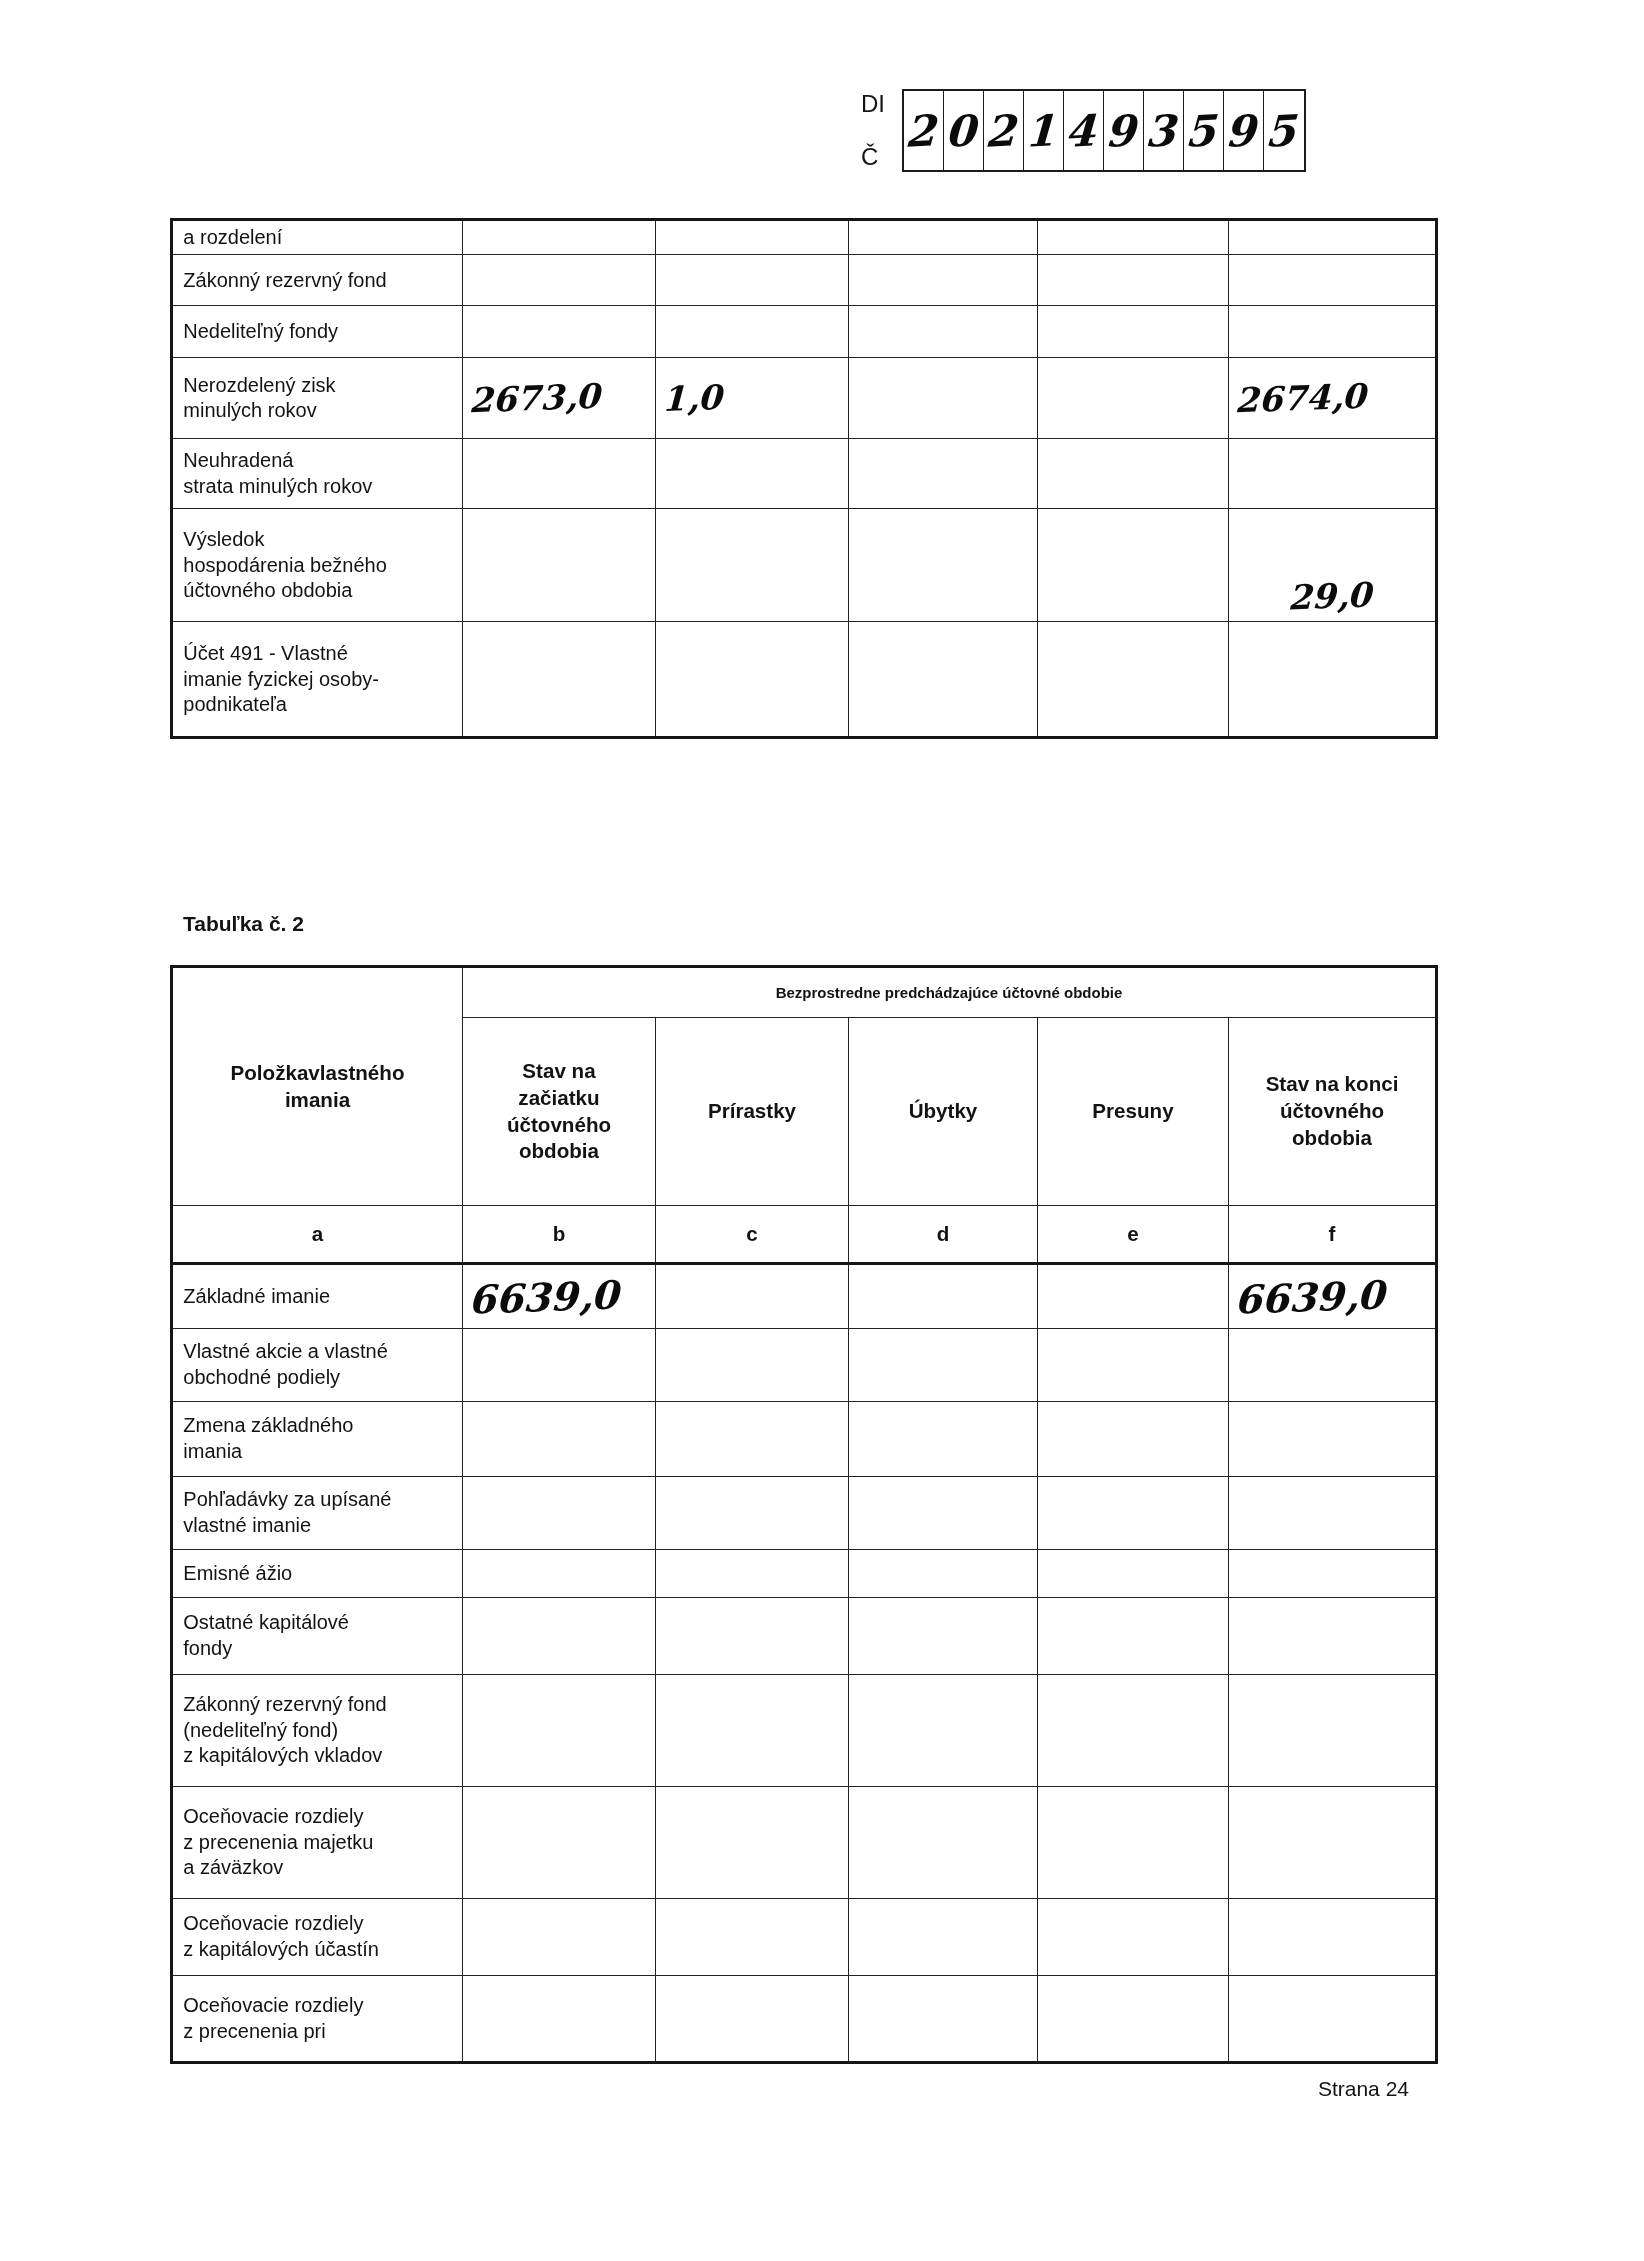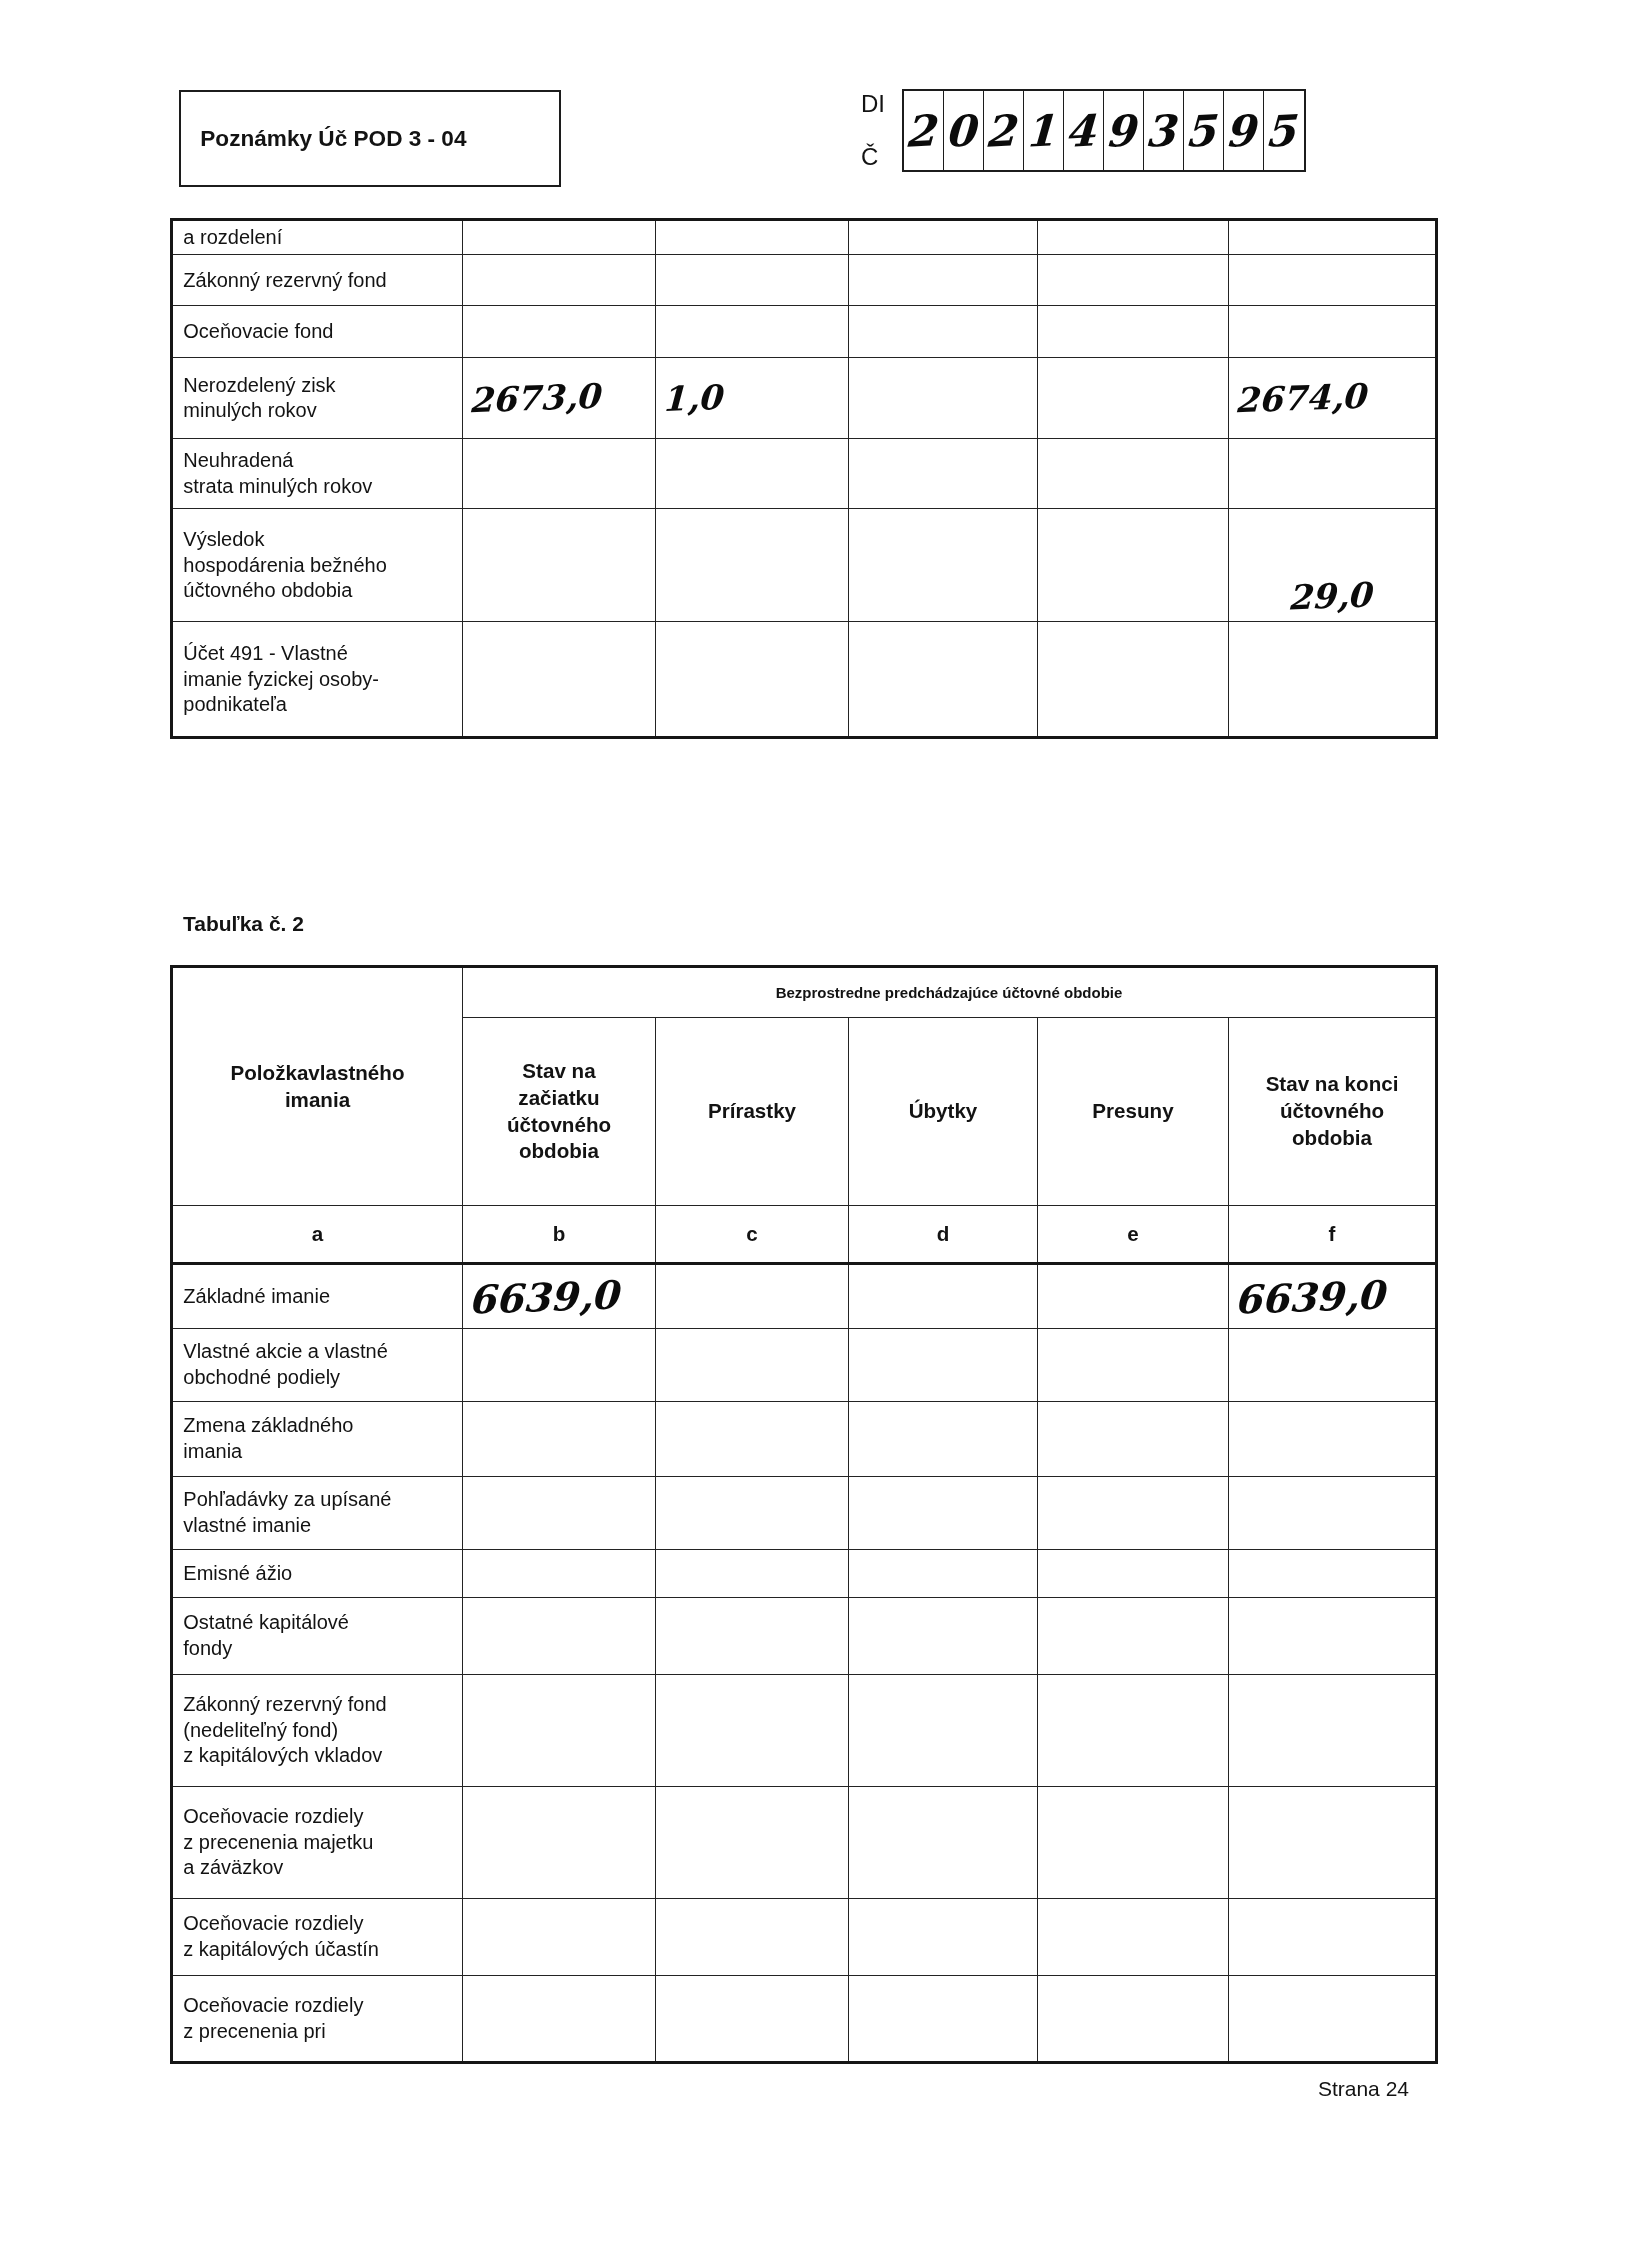--- a/index.html
+++ b/index.html
@@ -88,23 +88,20 @@
   .page-number {
     position: absolute; right: 235px; top: 2077px;
     font-size: 21px; font-weight: 400;
   }
 </style>
 </head>
 <body>
 
 <div class="page">
 
-  <div class="title-box">
-    <span>Poznámky Úč POD 3 - 04</span>
-  </div>
 
   <div class="dic-wrap">
     <div class="dic-label">
       <span>DI</span>
       <span>Č</span>
     </div>
     <div class="dic-grid">
       <div class="dic-cell">
           <span class="hw">2</span>
         </div>
@@ -158,21 +155,21 @@
       </tr>
       <tr style="height:51px">
         <td class="lbl">Zákonný rezervný fond</td>
         <td class="val"></td>
         <td class="val"></td>
         <td class="val"></td>
         <td class="val"></td>
         <td class="val"></td>
       </tr>
       <tr style="height:52px">
-        <td class="lbl">Oceňovacie fond</td>
+        <td class="lbl">Nedeliteľný fondy</td>
         <td class="val"></td>
         <td class="val"></td>
         <td class="val"></td>
         <td class="val"></td>
         <td class="val"></td>
       </tr>
       <tr style="height:81px">
         <td class="lbl">Nerozdelený zisk
 minulých rokov</td>
         <td class="val"><span class="hw hw-md">2673,0</span></td>

